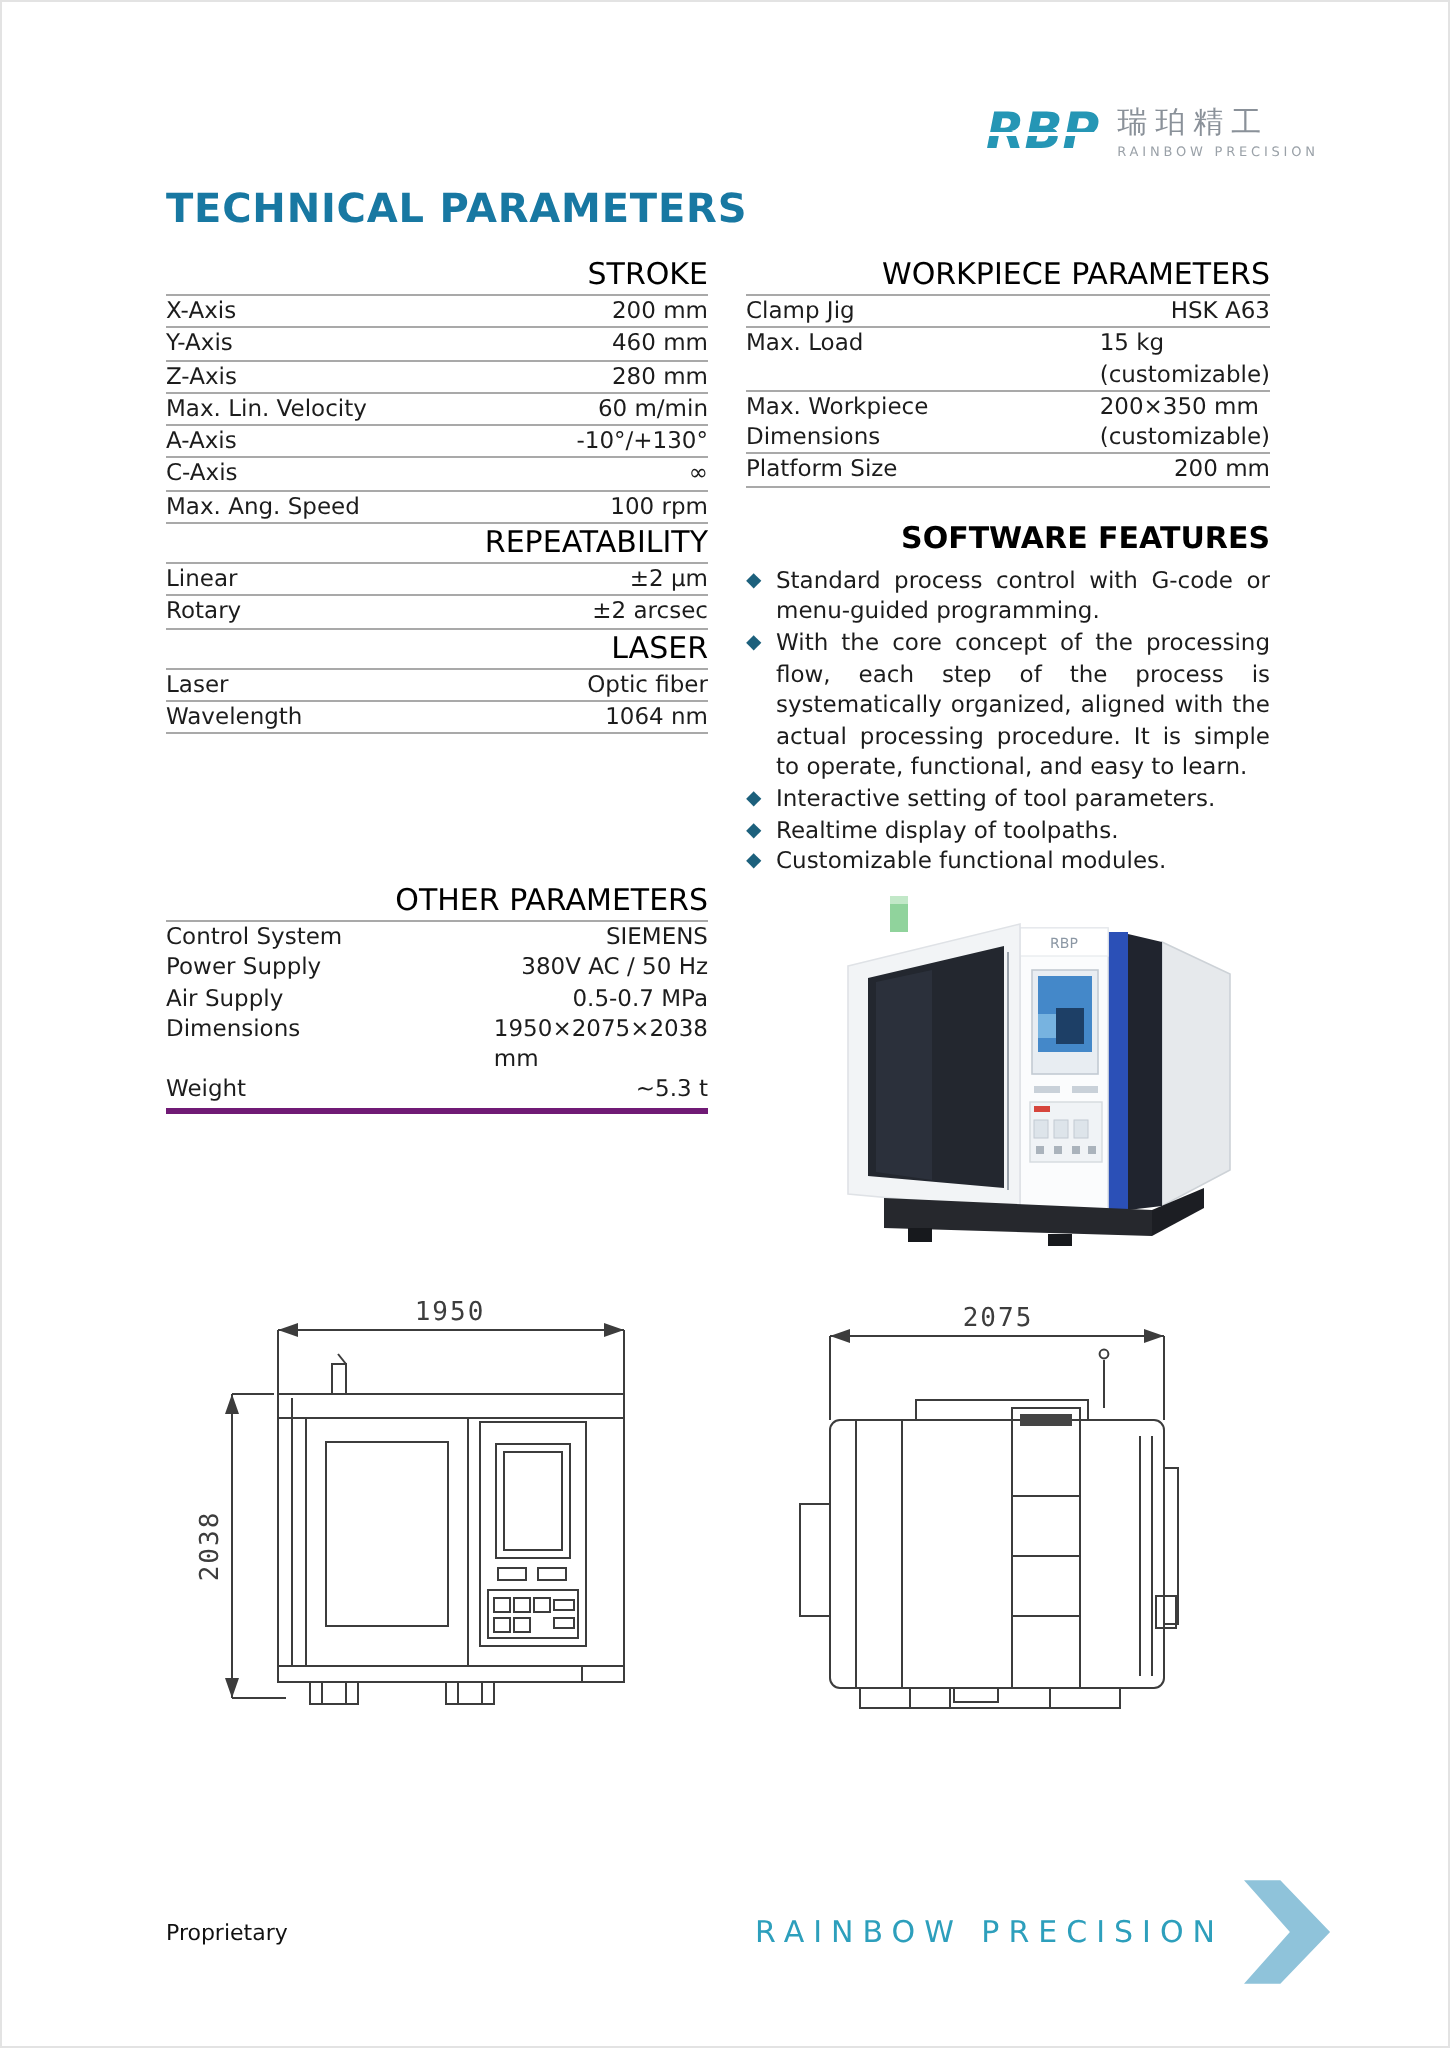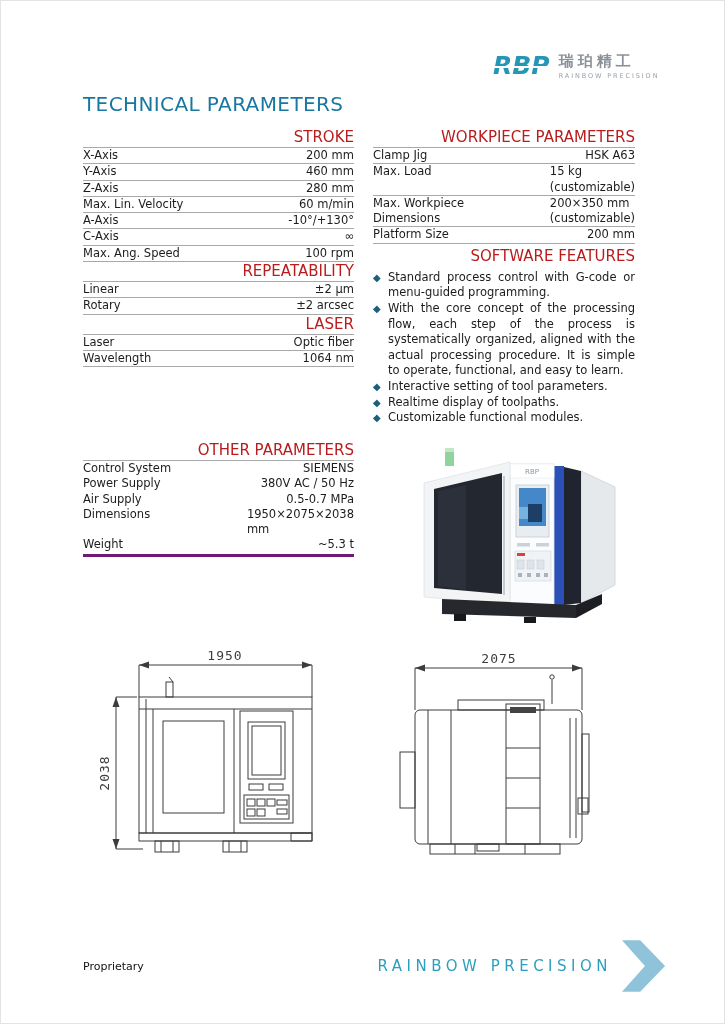--- a/index.html
+++ b/index.html
@@ -8,33 +8,33 @@
     background:#ffffff; border:1px solid #e3e3e3; box-sizing:border-box;
     font-family:"DejaVu Sans","Liberation Sans",sans-serif;
     color:#1c1c1c; overflow:hidden;
   }
   
   .logo { position:absolute; top:52px; left:492px; display:flex; align-items:flex-start; }
   .logo-mark { position:relative; font-size:25px; font-weight:bold; font-style:italic;
     color:#2596b5; letter-spacing:0px; line-height:26px; }
   .logo-mark::after { content:""; position:absolute; left:0; right:2px; top:13px; height:2px; background:#ffffff; }
   .logo-right { margin-left:9px; }
-  .logo-cn { font-size:15px; color:#8a9199; letter-spacing:4px; line-height:17px; font-weight:700; }
+  .logo-cn { font-size:15px; color:#8a9199; letter-spacing:4px; line-height:17px; font-weight:400; }
   .logo-sub { font-size:6.5px; color:#9aa1a8; letter-spacing:1.9px; margin-top:2px; }
   
-  .title { position:absolute; top:91px; left:82px; font-size:20px; font-weight:normal;
+  .title { position:absolute; top:91px; left:82px; font-size:20px; font-weight:bold;
     color:#1878a2; letter-spacing:0.4px; }
   
   .col { position:absolute; box-sizing:border-box; }
   #col-left  { left:82px;  top:127px; width:271px; }
   #other-block { left:82px; top:440px; width:271px; }
   #col-right { left:372px; top:127px; width:262px; }
-  .theader { font-size:15px; color:#b91c1c; text-align:right; line-height:18px;
+  .theader { font-size:15px; color:#000000; text-align:right; line-height:18px;
     padding-bottom:1px; border-bottom:1px solid #a9a9a9; }
-  .theader.no-rule { border-bottom:none; margin-top:3px; }
+  .theader.no-rule { border-bottom:none; margin-top:16px;font-weight:bold; }
   .trow { display:flex; justify-content:space-between; align-items:flex-start;
     font-size:11.5px; line-height:15.3px; border-bottom:1px solid #a9a9a9;gap:15px; }
   .tl { text-align:left; white-space:nowrap; }
   .tv { text-align:left; white-space:nowrap; }
   .plain-rows { border-bottom:3px solid #701a75; padding-bottom:1px; }
   .plain-rows .trow { border-bottom:none; }
   
   .bullets { list-style:none; margin:4px 0 0 0; padding:0; }
   .bullets li { position:relative; padding-left:15px; font-size:11.5px; line-height:15.6px;
     text-align:justify; }

